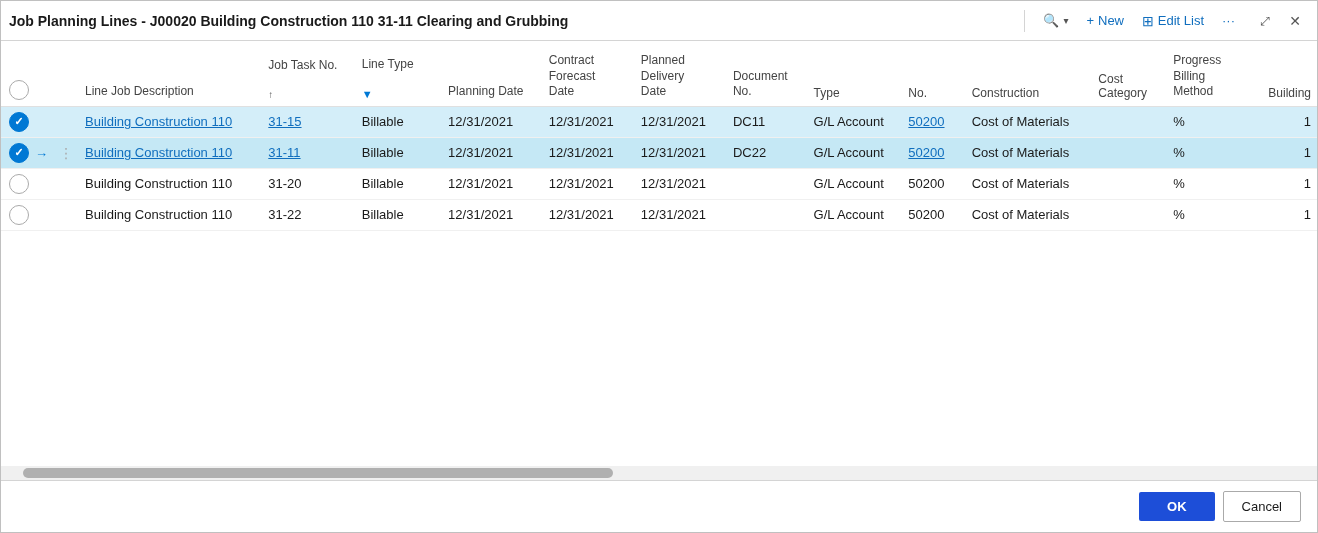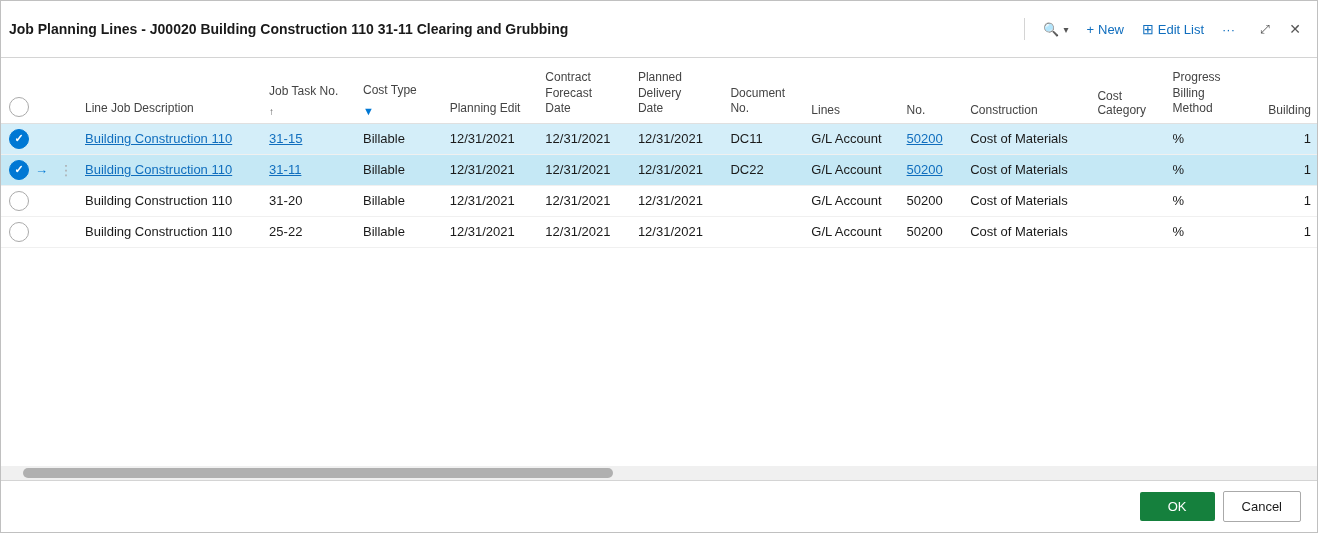--- a/index.html
+++ b/index.html
@@ -20,21 +20,21 @@
       display: flex;
       flex-direction: column;
       box-shadow: 2px 2px 8px rgba(0,0,0,0.15);
     }
     .titlebar {
       display: flex;
       align-items: center;
       background: #fff;
       border-bottom: 1px solid #d4d4d4;
       padding: 0 8px;
-      height: 57px;
+      height: 40px;
       flex-shrink: 0;
     }
     .titlebar-title {
       font-size: 14px;
       font-weight: 600;
       color: #1a1a1a;
       white-space: nowrap;
       overflow: hidden;
       text-overflow: ellipsis;
       flex: 1;
@@ -111,21 +111,21 @@
       font-weight: 400;
       color: #444;
       font-size: 12px;
       border-bottom: 1px solid #e0e0e0;
       vertical-align: bottom;
       white-space: nowrap;
     }
     thead th .col-header {
       display: flex;
       flex-direction: column;
-      gap: 8px;
+      gap: 17px;
     }
     thead th .sort-icon {
       font-size: 10px;
       color: #555;
     }
     thead th .filter-icon {
       color: #0078d4;
       font-size: 11px;
     }
 
@@ -210,28 +210,28 @@
       display: flex;
       align-items: center;
       justify-content: flex-end;
       padding: 10px 16px;
       border-top: 1px solid #d4d4d4;
       gap: 8px;
       background: #fff;
       flex-shrink: 0;
     }
     .btn-ok {
-      background: #15803d;
+      background: #1d4ed8;
       color: #fff;
       border: none;
       padding: 7px 28px;
       font-size: 13px;
       cursor: pointer;
       border-radius: 2px;
-      font-weight: 400;
+      font-weight: 700;
     }
     .btn-cancel {
       background: #fff;
       color: #1a1a1a;
       border: 1px solid #aaa;
       padding: 7px 18px;
       font-size: 13px;
       cursor: pointer;
       border-radius: 2px;
     }
@@ -289,38 +289,38 @@
               <div class="col-header-multi">Line Job Description</div>
             </th>
             <th style="min-width:80px">
               <div class="col-header">
                 <span>Job Task No.</span>
                 <span class="sort-icon">↑</span>
               </div>
             </th>
             <th style="min-width:75px">
               <div class="col-header">
-                <span>Cost Type</span>
+                <span>Line Type</span>
                 <span class="filter-icon">▼</span>
               </div>
             </th>
             <th style="min-width:80px">
-              <div class="col-header-multi">Planning Edit</div>
+              <div class="col-header-multi">Planning Date</div>
             </th>
             <th style="min-width:80px">
               <div class="col-header-multi">Contract<br>Forecast<br>Date</div>
             </th>
             <th style="min-width:80px">
               <div class="col-header-multi">Planned<br>Delivery<br>Date</div>
             </th>
             <th style="min-width:70px">
               <div class="col-header-multi">Document<br>No.</div>
             </th>
             <th style="min-width:80px">
-              <div>Lines</div>
+              <div>Type</div>
             </th>
             <th style="min-width:55px">
               <div>No.</div>
             </th>
             <th style="min-width:110px">
               <div>Construction</div>
             </th>
             <th style="min-width:65px">
               <div>Cost<br>Category</div>
             </th>
@@ -393,21 +393,21 @@
               <td>%</td>
               <td style="text-align: right;">1</td>
             </tr>
             <tr>
               <td class="selector-cell">
                 <div class="row-selector"></div>
               </td>
               <td class="arrow-cell" style="color: rgb(0, 120, 212); font-weight: bold;"></td>
               <td></td>
               <td>Building Construction 110</td>
-              <td>25-22</td>
+              <td>31-22</td>
               <td>Billable</td>
               <td>12/31/2021</td>
               <td>12/31/2021</td>
               <td>12/31/2021</td>
               <td></td>
               <td>G/L Account</td>
               <td>50200</td>
               <td>Cost of Materials</td>
               <td></td>
               <td>%</td>

